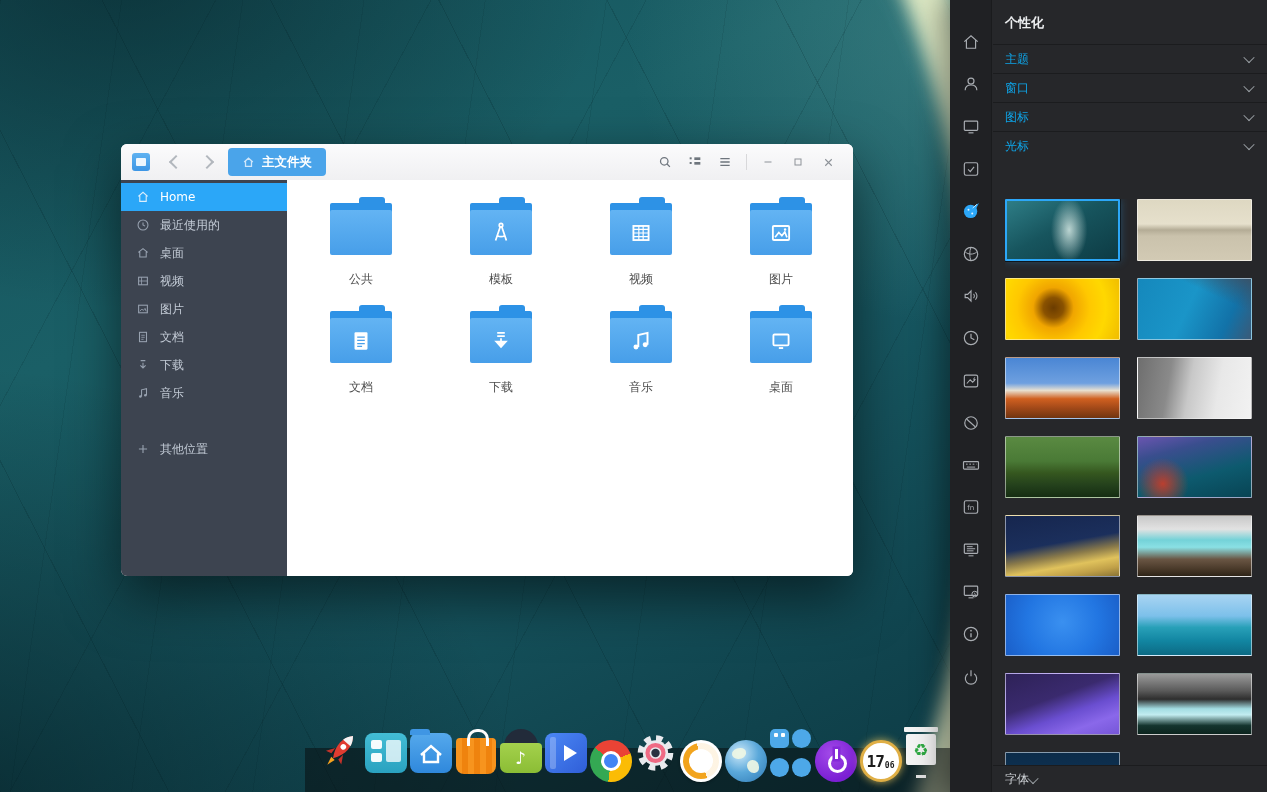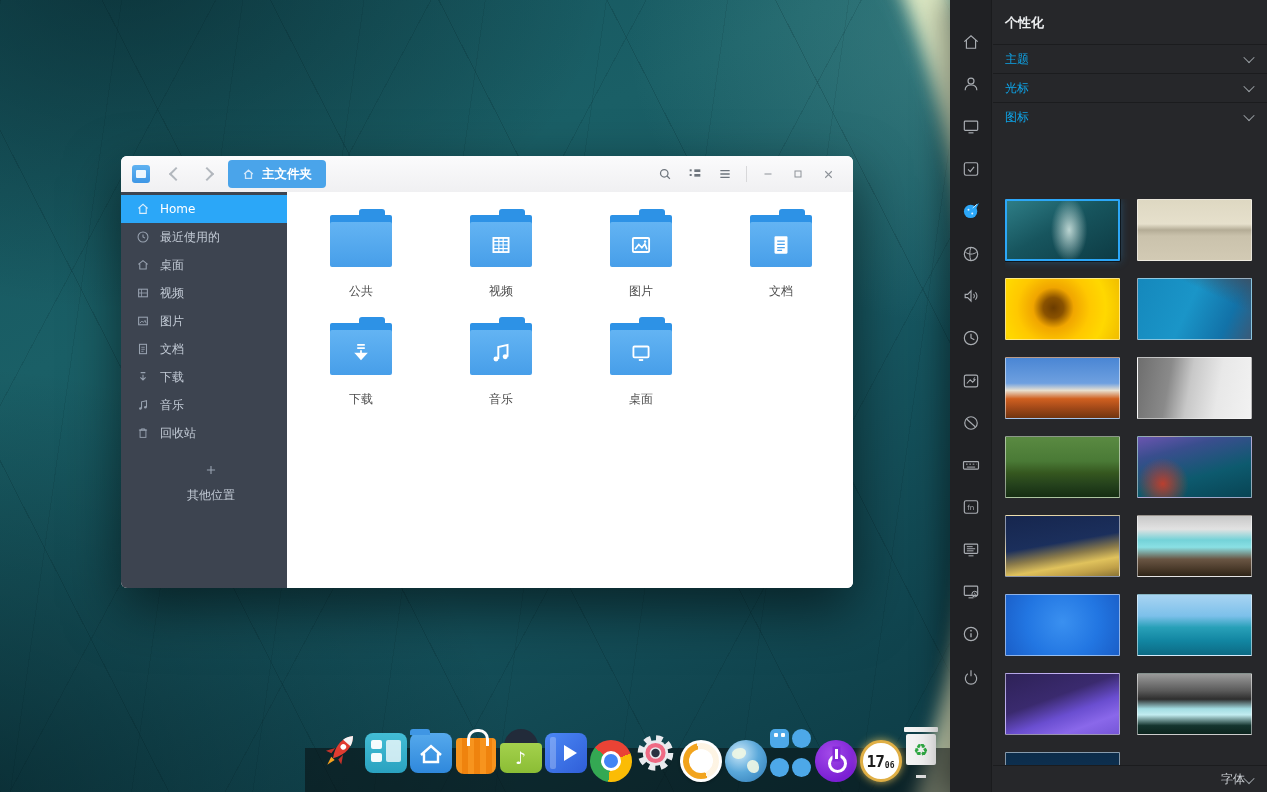--- a/index.html
+++ b/index.html
@@ -19,21 +19,21 @@
       repeating-linear-gradient(118deg, rgba(0,22,26,.22) 0 1px, transparent 1px 190px),
       repeating-linear-gradient(98deg, rgba(0,22,26,.16) 0 1px, transparent 1px 120px);}
   .bg-arc-glow{left:-250px;top:-440px;width:1180px;height:1740px;border-radius:50%;
     border:110px solid transparent;border-right-color:rgba(190,225,195,.28);
     transform:rotate(5deg);filter:blur(26px);}
   .bg-arc{left:-220px;top:-430px;width:1150px;height:1700px;border-radius:50%;
     border:46px solid transparent;border-right-color:rgba(243,247,205,.88);
     transform:rotate(5deg);filter:blur(9px);}
 
   
-  #fm{left:121px;top:156px;width:732px;height:432px;border-radius:6px;overflow:hidden;
+  #fm{left:121px;top:144px;width:732px;height:432px;border-radius:6px;overflow:hidden;
       box-shadow:0 20px 55px rgba(0,0,0,.55);background:#fff;}
   .fm-titlebar{left:0;top:0;right:0;height:36px;background:linear-gradient(#fbfbfc,#f0f0f2);
       border-bottom:1px solid #dcdcde;}
   .fm-appicon{left:11px;top:9px;width:18px;height:18px;border-radius:3px;
       background:linear-gradient(#5fb2f1,#3d96e5);}
   .fm-appicon::after{content:"";position:absolute;left:4px;top:5px;width:10px;height:8px;background:#fff;border-radius:1px;opacity:.9;}
   .nav-arrow{top:6px;width:24px;height:24px;display:flex;align-items:center;justify-content:center;color:#b2b7bd;}
   .chev{width:8px;height:8px;border-right:2px solid #b2b7bd;border-bottom:2px solid #b2b7bd;}
   .chev.back{transform:rotate(135deg);}
   .chev.fwd{transform:rotate(-45deg);}
@@ -42,21 +42,21 @@
   .tb-right{top:0;right:10px;height:36px;display:flex;align-items:center;}
   .tb-btn{width:30px;height:36px;display:flex;align-items:center;justify-content:center;}
   .tb-sep{width:1px;height:16px;background:#d8d8da;margin:0 6px;}
   svg.ic{display:block;}
 
   
   .fm-sidebar{left:0;top:36px;width:166px;bottom:0;background:#3d4450;padding-top:3px;box-sizing:border-box;}
   .sb-item{height:28px;display:flex;align-items:center;gap:10px;padding-left:14px;color:#c3cbd6;font-size:12px;cursor:default;}
   .sb-item .sb-ic{width:15px;height:15px;display:flex;align-items:center;justify-content:center;}
   .sb-item.sel{background:#2ba7f8;color:#fff;}
-  .sb-item.other{margin-top:16px;flex-direction:column;}
+  .sb-item.other{margin-top:28px;}
 
   
   .fm-content{left:166px;top:36px;right:0;bottom:0;background:#fff;
       display:grid;grid-template-columns:repeat(4,140px);grid-auto-rows:108px;
       padding:17px 0 0 4px;box-sizing:border-box;}
   .folder-item{display:flex;flex-direction:column;align-items:center;}
   .folder{position:relative;width:62px;height:60px;}
   .folder .flap{position:absolute;left:0;right:0;top:6px;height:14px;background:#2d92e6;border-radius:2px;}
   .folder .flap::before{content:"";position:absolute;top:-6px;right:7px;width:26px;height:8px;background:#2d92e6;border-radius:3px 3px 0 0;}
   .folder .body{position:absolute;left:0;right:0;top:13px;bottom:2px;border-radius:2px;
@@ -74,21 +74,21 @@
   .cc-row{height:28px;border-top:1px solid #1b1c1e;display:flex;align-items:center;justify-content:space-between;
       padding:0 14px 0 12px;color:#0ea5e9;font-size:12px;}
   .cc-chev{width:7px;height:7px;border-right:1.6px solid #9aa0a5;border-bottom:1.6px solid #9aa0a5;}
   .cc-chev.down{transform:rotate(45deg) translate(-1px,-1px);}
   .cc-chev.up{transform:rotate(225deg) translate(-1px,-1px);}
   .wp-grid{left:12px;top:199px;width:248px;height:566px;overflow:hidden;
       display:grid;grid-template-columns:115px 115px;gap:17px;align-content:start;}
   .wp{width:115px;height:62px;border:1px solid rgba(255,255,255,.5);border-radius:1px;box-sizing:border-box;background:#333;}
   .wp.sel{border:2px solid #2ca7f8;box-shadow:0 0 0 1px rgba(0,0,0,.6),0 0 10px rgba(44,167,248,.35);}
   .cc-footer{left:0;right:0;top:765px;height:27px;background:#26272a;border-top:1px solid #1b1c1e;
-      display:flex;align-items:center;justify-content:flex-end;padding:0 14px 0 12px;
+      display:flex;align-items:center;justify-content:flex-start;padding:0 14px 0 12px;
       color:#cfd3d7;font-size:12px;}
 
   
   .dock-plate{left:305px;bottom:0;width:645px;height:44px;background:rgba(10,14,17,.55);}
   .dock-items{left:318px;bottom:13px;display:flex;}
   .dock-it{width:45px;height:52px;display:flex;align-items:center;justify-content:center;position:relative;}
   .sq-ic{width:42px;height:40px;border-radius:8px;position:relative;}
   .circ-ic{width:42px;height:42px;border-radius:50%;position:relative;margin-top:16px;}
 
   .ic-multitask{background:linear-gradient(#43bdd5,#2aa2c0);}
@@ -273,46 +273,49 @@
       <div class="sb-item">
         <span class="sb-ic">
             <svg class="ic" width="14" height="14" viewBox="0 0 24 24">
               <path d="M9.5 18 V6.5 L18 4.5 V16" fill="none" stroke="#98a2b0" stroke-width="1.8"></path>
               <circle cx="7.5" cy="18" r="2.2" fill="#98a2b0"></circle>
               <circle cx="16" cy="16" r="2.2" fill="#98a2b0"></circle>
             </svg>
           </span>
         <span>音乐</span>
       </div>
-      <div class="sb-item">
-        <span class="sb-ic">
-            <svg class="ic" width="14" height="14" viewBox="0 0 24 24">
-              <path d="M5 7 h14 M9 7 V5 h6 v2" fill="none" stroke="#98a2b0" stroke-width="1.6"></path>
-              <rect x="7" y="7" width="10" height="12.5" fill="none" stroke="#98a2b0" stroke-width="1.6"></rect>
-            </svg>
-          </span>
-        <span>回收站</span>
-      </div>
       <div class="sb-item other">
         <span class="sb-ic">
             <svg class="ic" width="14" height="14" viewBox="0 0 24 24">
               <path d="M12 5 V19 M5 12 H19" stroke="#98a2b0" stroke-width="1.9"></path>
             </svg>
           </span>
         <span>其他位置</span>
       </div>
     </div>
 
     <div class="abs fm-content">
       <div class="folder-item">
         <div class="folder">
             <div class="flap"></div>
             <div class="body"></div>
           </div>
         <div class="folder-label">公共</div>
+      </div>
+      <div class="folder-item">
+        <div class="folder">
+            <div class="flap"></div>
+            <div class="body">
+          <svg class="ic" width="26" height="26" viewBox="0 0 24 24">
+                <circle cx="12" cy="4.8" r="1.6" fill="none" stroke="#fff" stroke-width="1.6"></circle>
+                <path d="M11.3 6.3 L7 19 M12.7 6.3 L17 19 M8.6 14.5 a7 7 0 0 0 6.8 0" fill="none" stroke="#fff" stroke-width="1.6"></path>
+              </svg>
+        </div>
+          </div>
+        <div class="folder-label">模板</div>
       </div>
       <div class="folder-item">
         <div class="folder">
             <div class="flap"></div>
             <div class="body">
           <svg class="ic" width="26" height="26" viewBox="0 0 24 24">
                 <rect x="5" y="5.5" width="14" height="13" fill="none" stroke="#fff" stroke-width="1.7"></rect>
                 <path d="M10 5.5 V18.5 M14 5.5 V18.5 M5 12 H19 M5 8.7 H19 M5 15.3 H19" stroke="#fff" stroke-width="1.1"></path>
               </svg>
         </div>
@@ -581,25 +584,29 @@
     </div>
 
     <div class="abs cc-body">
       <div class="abs cc-title">个性化</div>
       <div class="abs cc-rows" style="left:0;right:0;">
         <div class="cc-row">
           <span>主题</span>
           <span class="cc-chev down"></span>
         </div>
         <div class="cc-row">
-          <span>光标</span>
+          <span>窗口</span>
           <span class="cc-chev down"></span>
         </div>
         <div class="cc-row">
           <span>图标</span>
+          <span class="cc-chev down"></span>
+        </div>
+        <div class="cc-row">
+          <span>光标</span>
           <span class="cc-chev down"></span>
         </div>
       </div>
 
       <div class="abs wp-grid">
         <div class="wp sel" style="background: radial-gradient(26px 46px at 56% 50%, rgba(215, 235, 230, 0.85), rgba(215, 235, 230, 0) 70%), linear-gradient(150deg, rgb(46, 125, 134) 0%, rgb(23, 85, 94) 45%, rgb(13, 59, 68) 100%);"></div>
         <div class="wp" style="background: linear-gradient(rgb(222, 216, 194) 0%, rgb(230, 224, 204) 40%, rgb(180, 172, 150) 50%, rgb(202, 194, 172) 60%, rgb(210, 202, 180) 100%);"></div>
         <div class="wp" style="background: radial-gradient(circle at 42% 48%, rgb(107, 60, 0) 0%, rgb(138, 82, 0) 14%, rgb(240, 165, 0) 28%, rgb(255, 200, 0) 50%, rgb(255, 216, 0) 72%, rgb(240, 188, 0) 100%);"></div>
         <div class="wp" style="background: linear-gradient(205deg, rgba(60, 80, 100, 0.9) 0%, rgba(60, 80, 100, 0.55) 12%, rgba(60, 80, 100, 0) 30%), linear-gradient(115deg, rgb(21, 136, 188) 0%, rgb(26, 149, 200) 45%, rgb(18, 114, 168) 78%, rgb(58, 90, 120) 100%);"></div>
         <div class="wp" style="background: linear-gradient(rgb(74, 134, 212) 0%, rgb(110, 160, 224) 42%, rgb(232, 224, 208) 54%, rgb(208, 96, 32) 68%, rgb(160, 72, 24) 84%, rgb(112, 52, 16) 100%);"></div>

